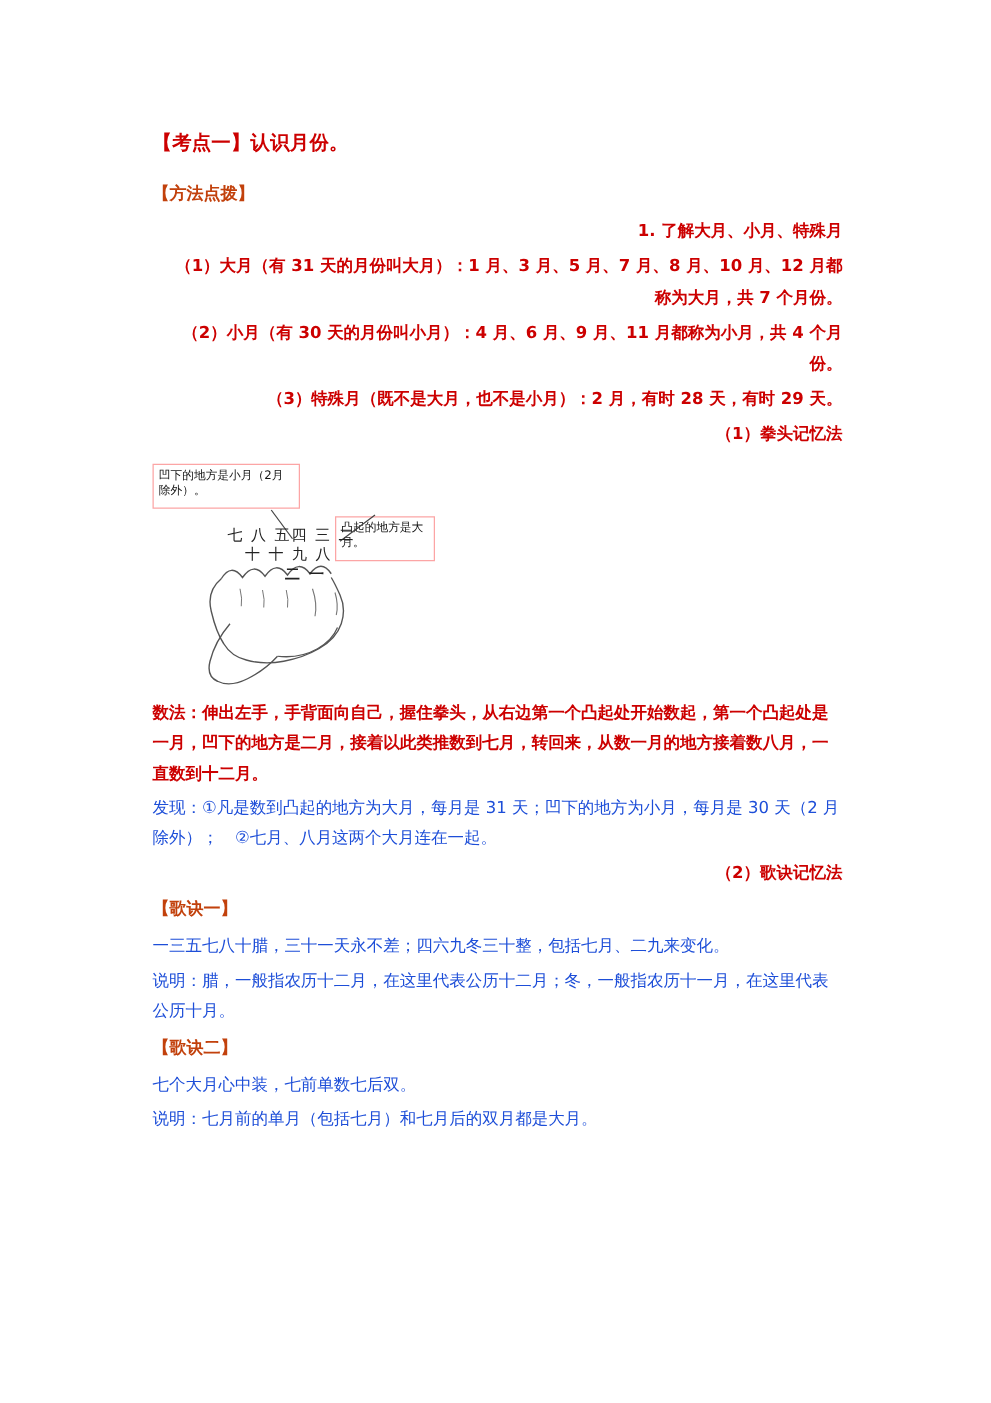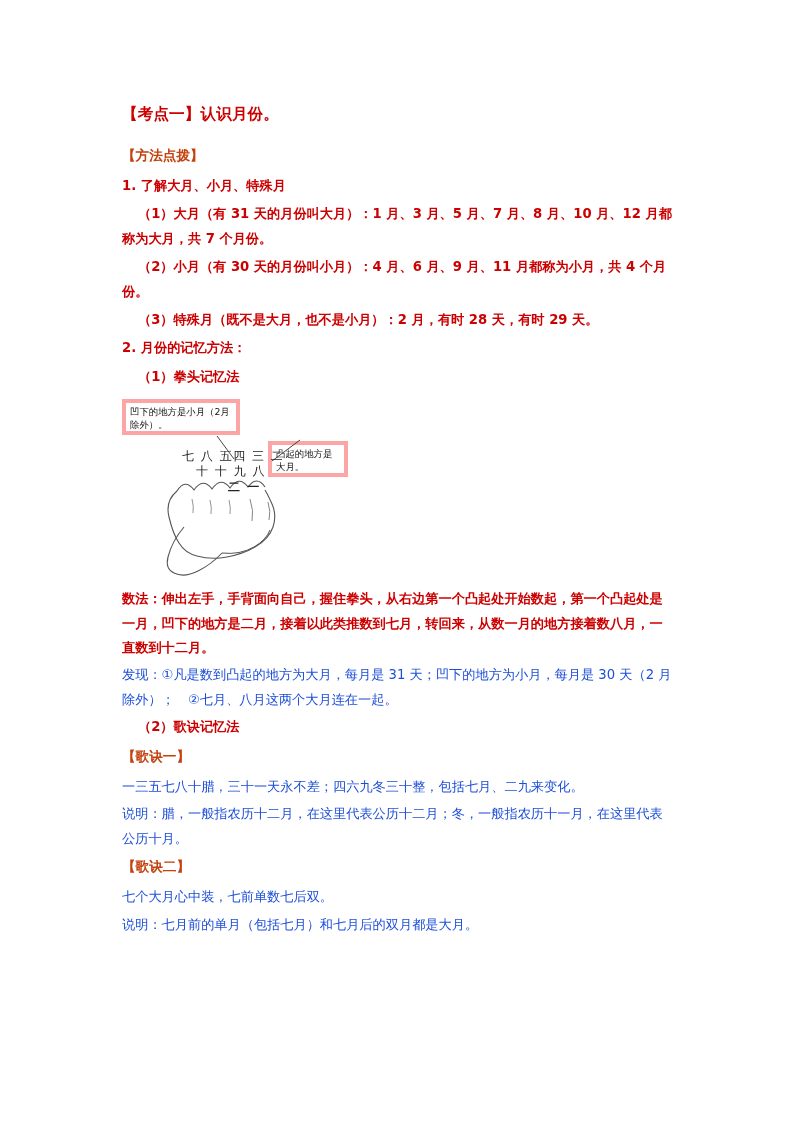--- a/index.html
+++ b/index.html
@@ -46,33 +46,34 @@
   }
   .bold-red {
     font-weight: bold;
     color: #cc0000;
   }
   .indent1 {
     text-indent: 16px;
   }
   .line {
     margin-bottom: 4px;
+    text-align: right;
   }
   .blk {
     margin-bottom: 3px;
   }
   .fist-figure {
     position: relative;
     width: 552px;
     height: 180px;
     margin: 10px 0 8px 0;
   }
   .callout {
     position: absolute;
-    border: 4px solid #fca5a5;
+    border: 1px solid #fca5a5;
     background: #fff;
     font-size: 9.4px;
     line-height: 1.32;
     color: #111;
     font-family: "DejaVu Sans", "Liberation Sans", sans-serif;
     padding: 3px 4px;
     box-sizing: border-box;
   }
   .callout-left {
     left: 0px;
@@ -136,21 +137,20 @@
     <p class="sub-heading">【方法点拨】</p>
 
     <p class="bold-red line">1. 了解大月、小月、特殊月</p>
 
     <p class="bold-red line indent1">（1）大月（有 31 天的月份叫大月）：1 月、3 月、5 月、7 月、8 月、10 月、12 月都称为大月，共 7 个月份。</p>
 
     <p class="bold-red line indent1">（2）小月（有 30 天的月份叫小月）：4 月、6 月、9 月、11 月都称为小月，共 4 个月份。</p>
 
     <p class="bold-red line indent1">（3）特殊月（既不是大月，也不是小月）：2 月，有时 28 天，有时 29 天。</p>
 
-    <p class="bold-red line">2. 月份的记忆方法：</p>
 
     <p class="bold-red line indent1">（1）拳头记忆法</p>
 
     <div class="fist-figure">
 
       <div class="callout callout-left">凹下的地方是小月（2月除外）。</div>
       <div class="callout callout-right">凸起的地方是大月。</div>
 
       <svg class="fist-svg" width="300" height="180" viewBox="0 0 300 180">
 

